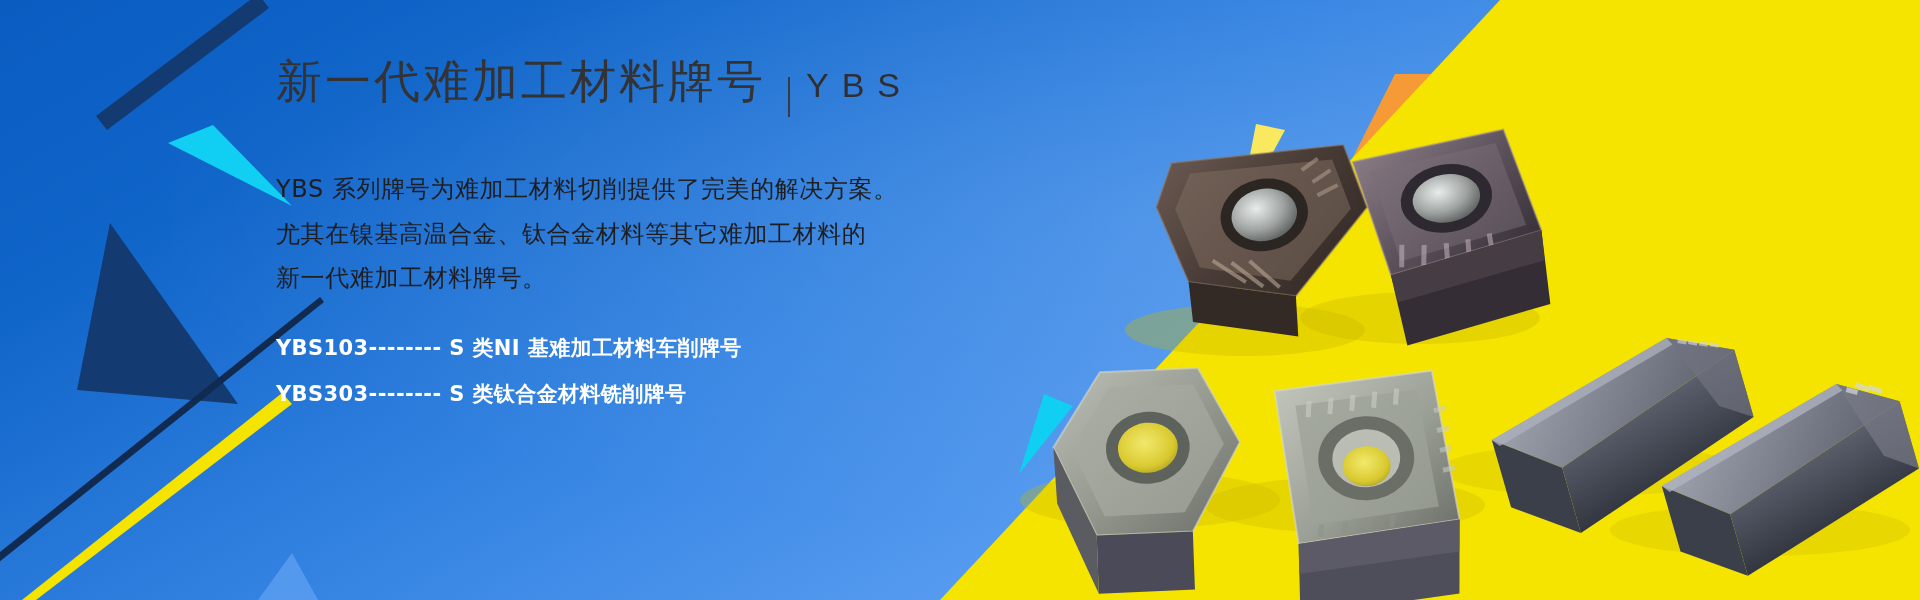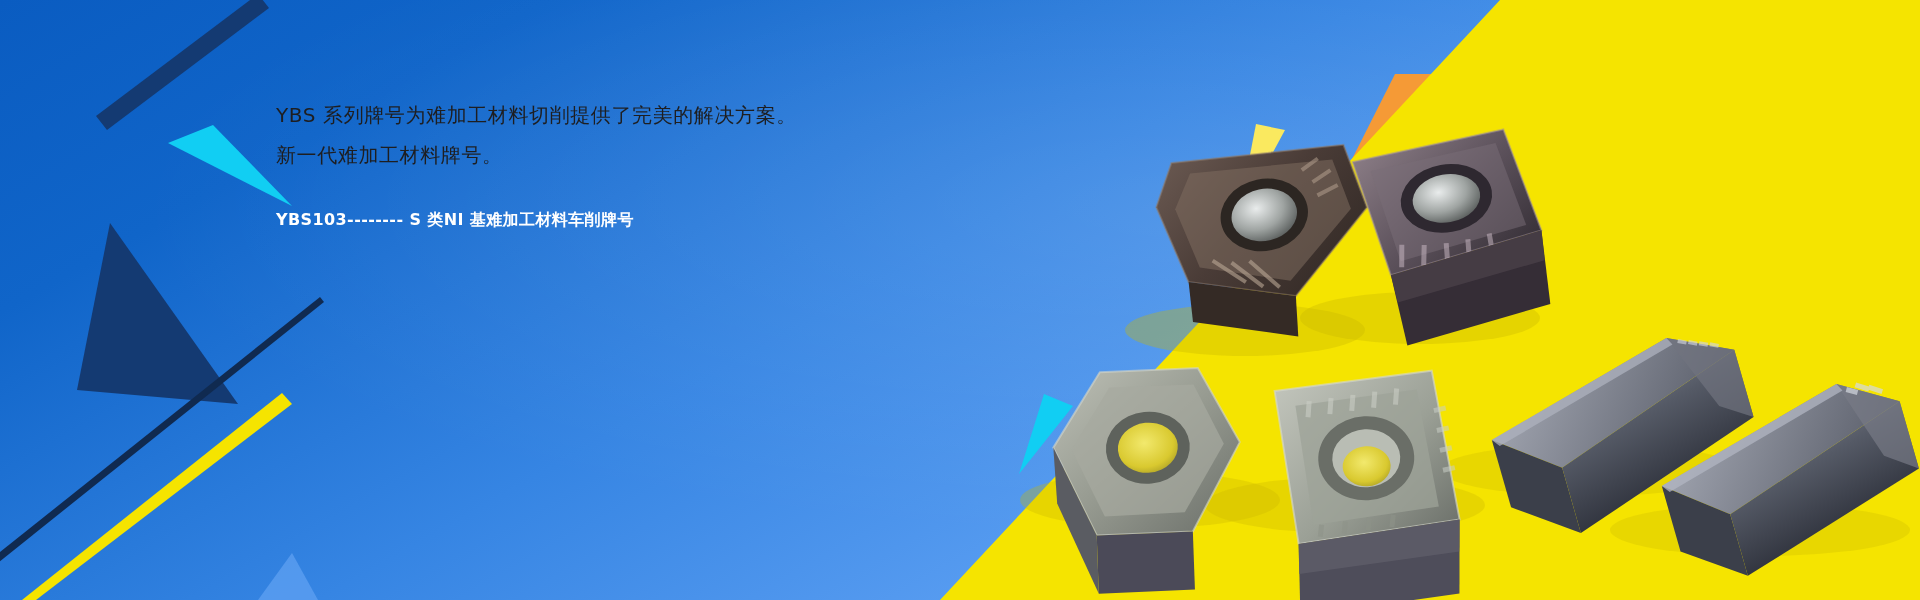--- a/index.html
+++ b/index.html
@@ -43,33 +43,33 @@
     letter-spacing:13px;
     color:#2f2f31;
     line-height:1;
     white-space:nowrap;
     font-family:"Liberation Sans",sans-serif;
   }
 
   .desc{margin-top:46px;}
   .desc p{
     margin:0 0 17px 0;
-    font-size:20px;
+    font-size:24px;
     font-weight:400;
     letter-spacing:0.6px;
     color:#1e1e20;
     line-height:1.15;
     white-space:nowrap;
     font-family:"DejaVu Sans","Liberation Sans",sans-serif;
   }
 
   .grades{margin-top:44px;}
   .grades p{
     margin:0 0 23px 0;
-    font-size:16px;
+    font-size:21px;
     font-weight:bold;
     letter-spacing:0.4px;
     color:#ffffff;
     line-height:1.1;
     white-space:nowrap;
     font-family:"DejaVu Sans","Liberation Sans",sans-serif;
   }
 </style>
 </head>
 <body>
@@ -260,24 +260,31 @@
           <polygon points="196,0 252,34 252,104 222,82" fill="#777b86" opacity="0.7"></polygon>
           <path d="M204,8 L214,14 M214,6 L226,14 M226,12 L238,20" stroke="#d4d8e0" stroke-width="5" opacity="0.7" fill="none"></path>
           <polygon points="0,50 196,0 200,8 6,58" fill="#b2b6c1" opacity="0.75"></polygon>
         </g>
       </g>
     </svg>
   </div>
 
   <div class="content">
 
+    <div class="title-row">
+      <span class="title-main">新一代难加工材料牌号</span>
+      <span class="title-sep"></span>
+      <span class="title-code">YBS</span>
+    </div>
 
     <div class="desc">
       <p>YBS 系列牌号为难加工材料切削提供了完美的解决方案。</p>
+      <p>尤其在镍基高温合金、钛合金材料等其它难加工材料的</p>
       <p>新一代难加工材料牌号。</p>
     </div>
 
     <div class="grades">
       <p>YBS103-------- S 类NI 基难加工材料车削牌号</p>
+      <p>YBS303-------- S 类钛合金材料铣削牌号</p>
     </div>
 
   </div>
 </div>
 
 </body></html>

